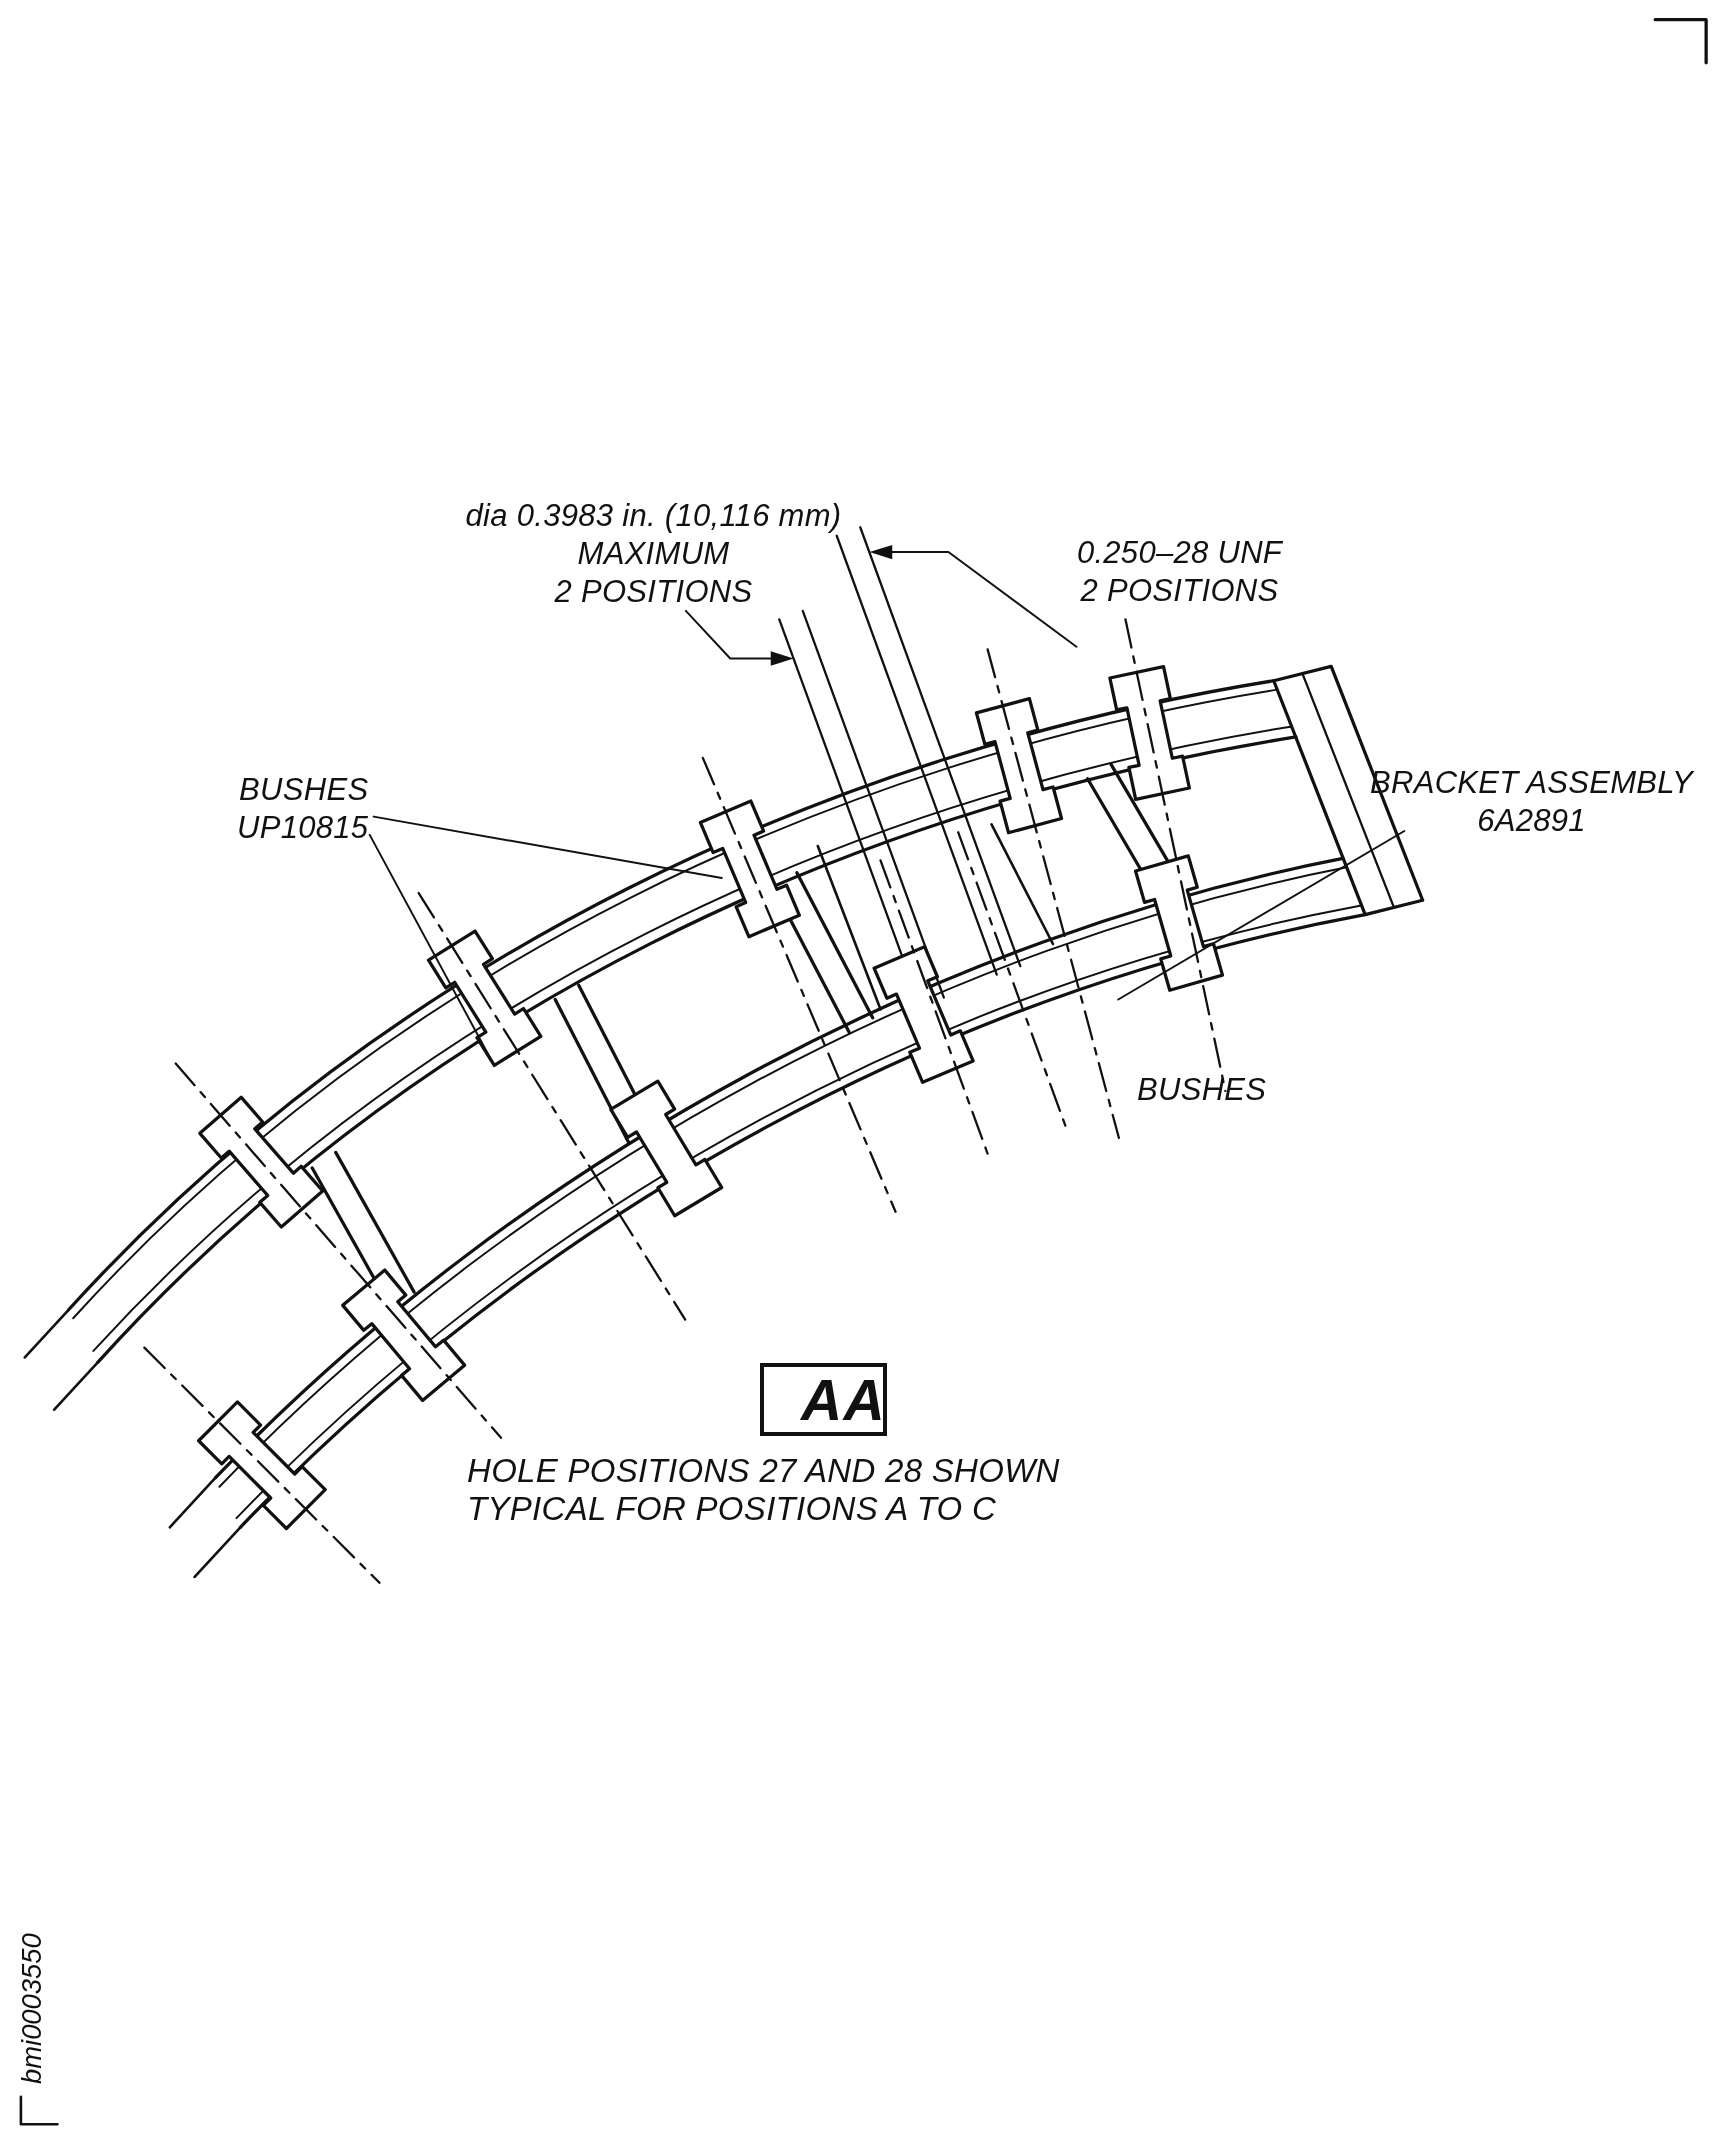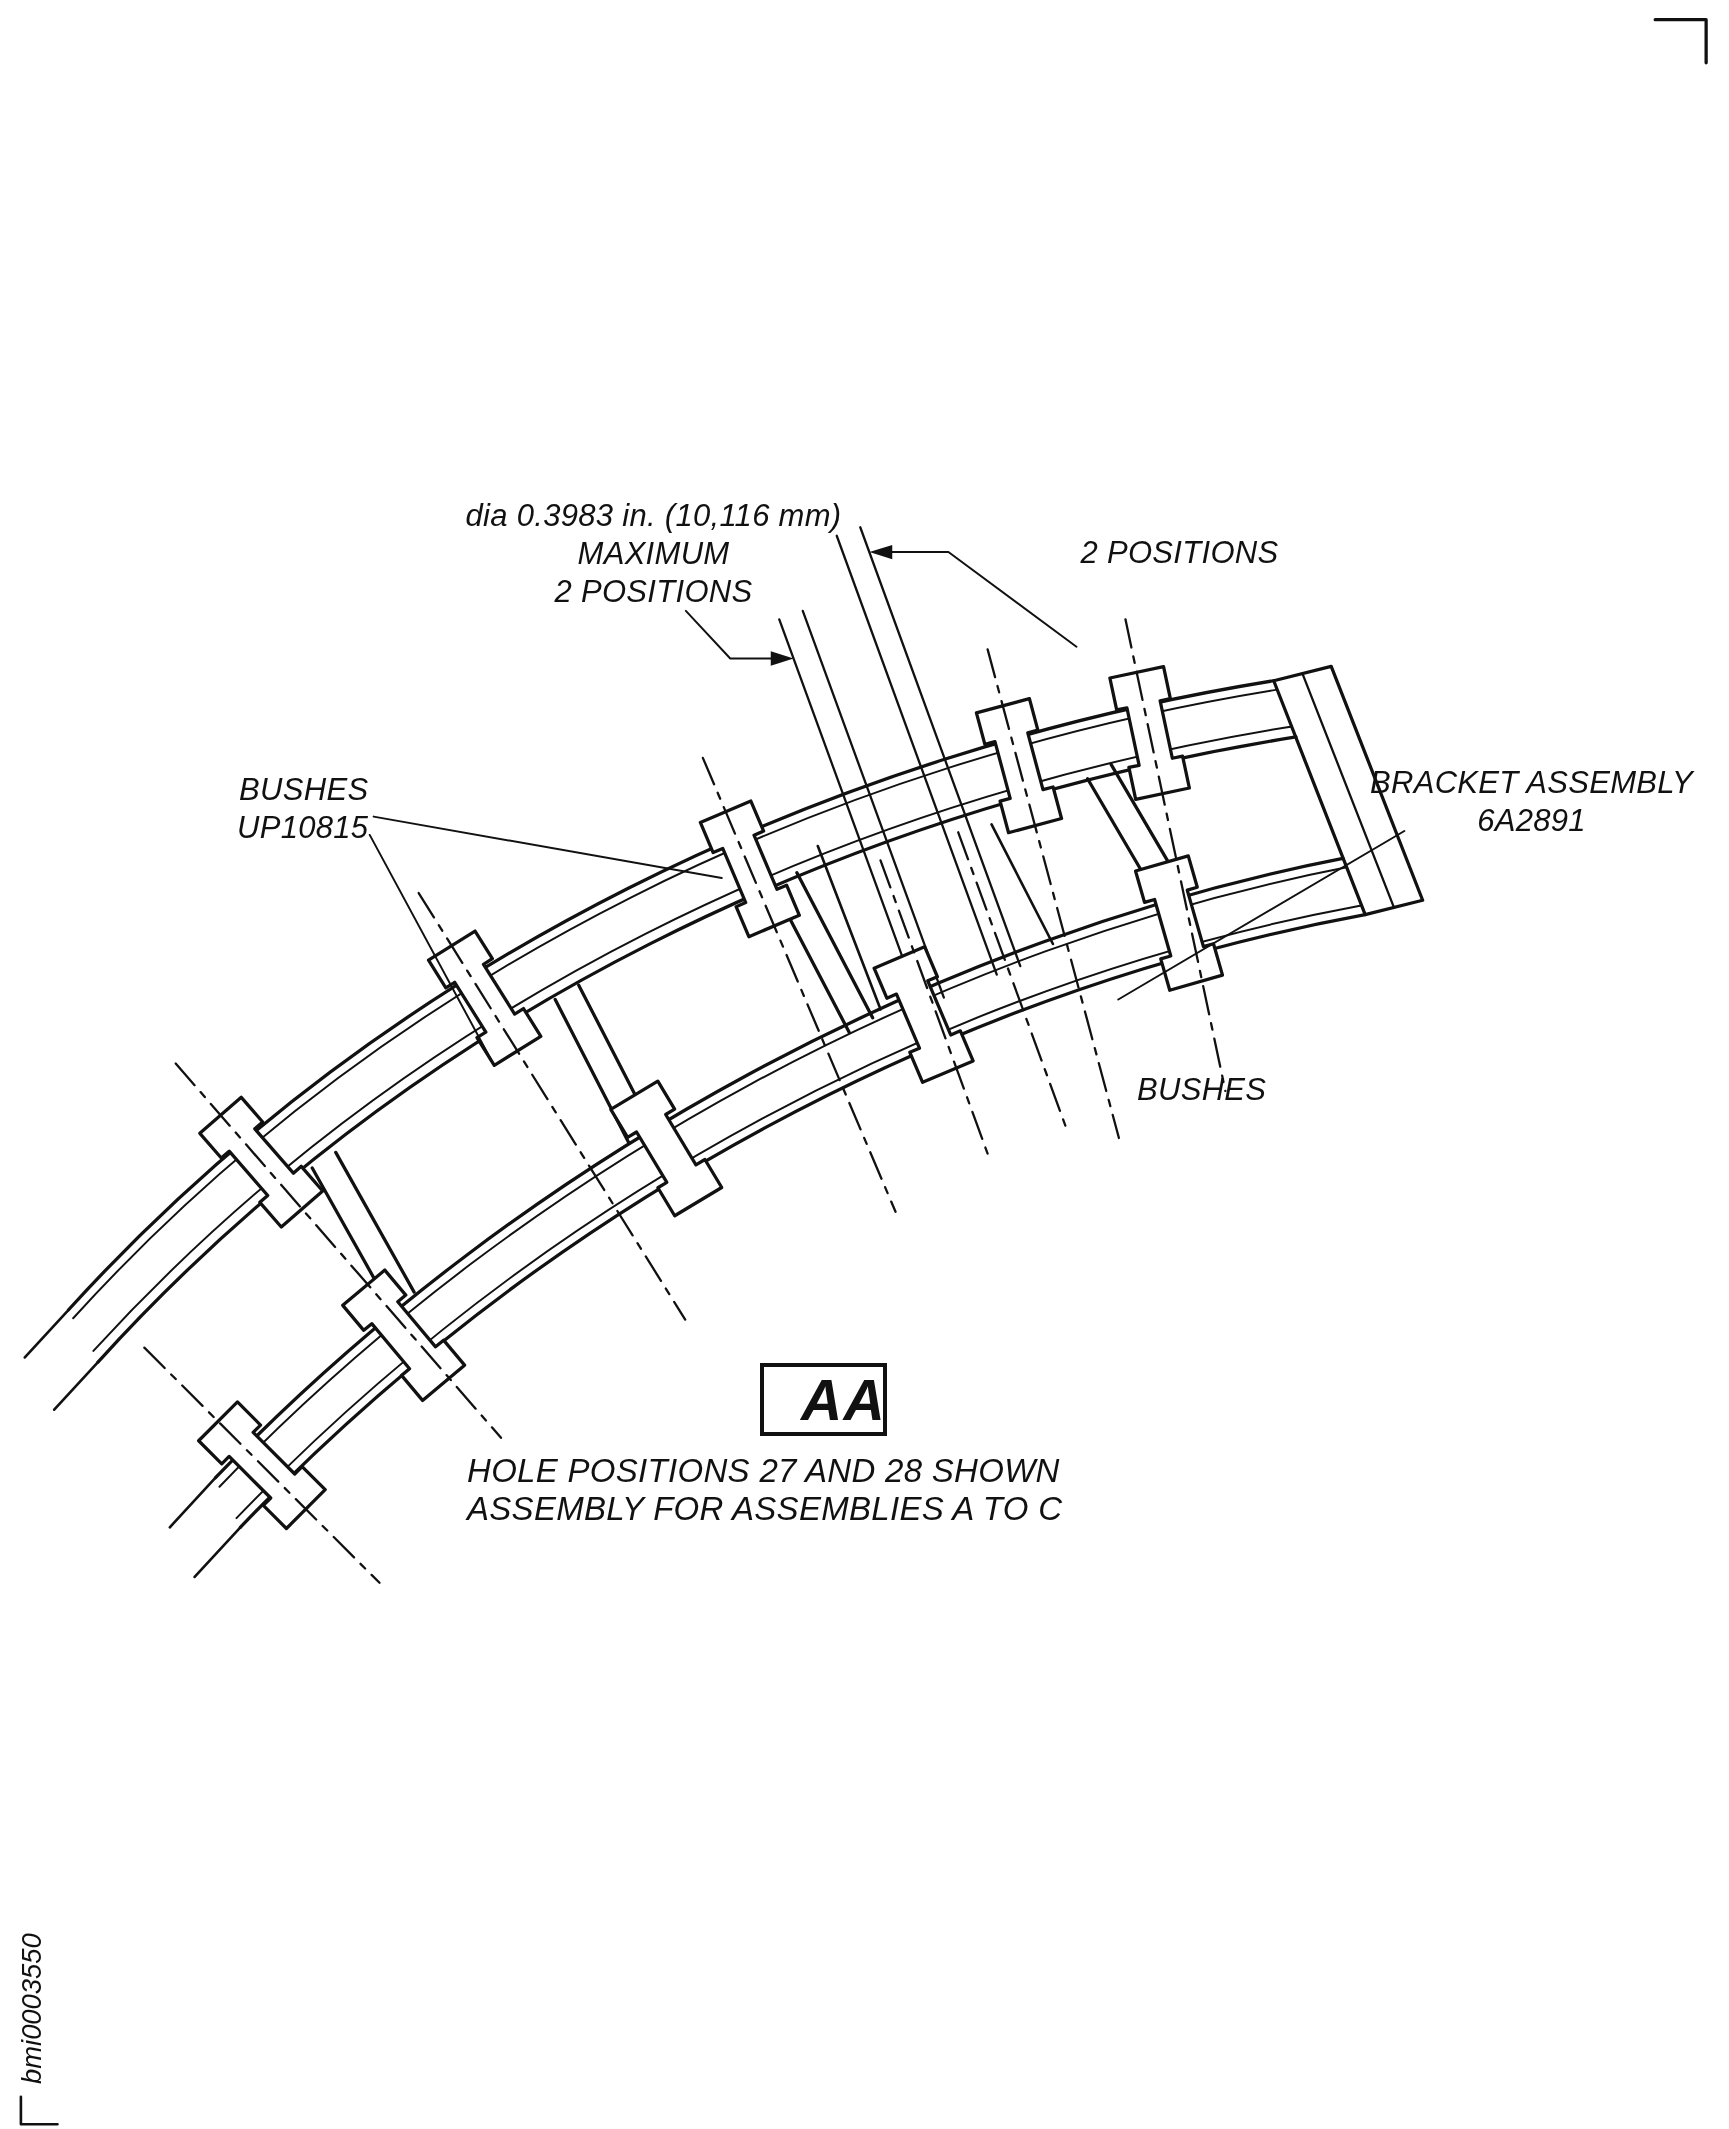--- a/index.html
+++ b/index.html
@@ -122,20 +122,21 @@
     <path stroke-width="4" d="M 32 3210 L 32 3252 L 88 3252"></path>
   </svg>
 
   <div class="lbl center" style="left:366px;top:497px;width:575px;">
     <div>dia 0.3983 in. (10,116 mm)</div>
     <div>MAXIMUM</div>
     <div>2 POSITIONS</div>
   </div>
 
   <div class="lbl center" style="left:918px;top:534px;width:523px;">
+    <div>0.250–28 UNF</div>
     <div>2 POSITIONS</div>
   </div>
 
   <div class="lbl" style="left:237px;top:771px;">
     <div>BUSHES</div>
     <div>UP10815</div>
   </div>
 
   <div class="lbl center" style="left:1368px;top:764px;width:327px;">
     <div>BRACKET ASSEMBLY</div>
@@ -145,19 +146,19 @@
   <div class="lbl" style="left:1137px;top:1071px;">
     <div>BUSHES</div>
   </div>
 
   <div id="view-box">
     <span>AA</span>
   </div>
 
   <div id="caption">
     <div>HOLE POSITIONS 27 AND 28 SHOWN</div>
-    <div>ASSEMBLY FOR ASSEMBLIES A TO C</div>
+    <div>TYPICAL FOR POSITIONS A TO C</div>
   </div>
 
   <div id="watermark">bmi0003550</div>
 
 </div>
 
 
 </body></html>

